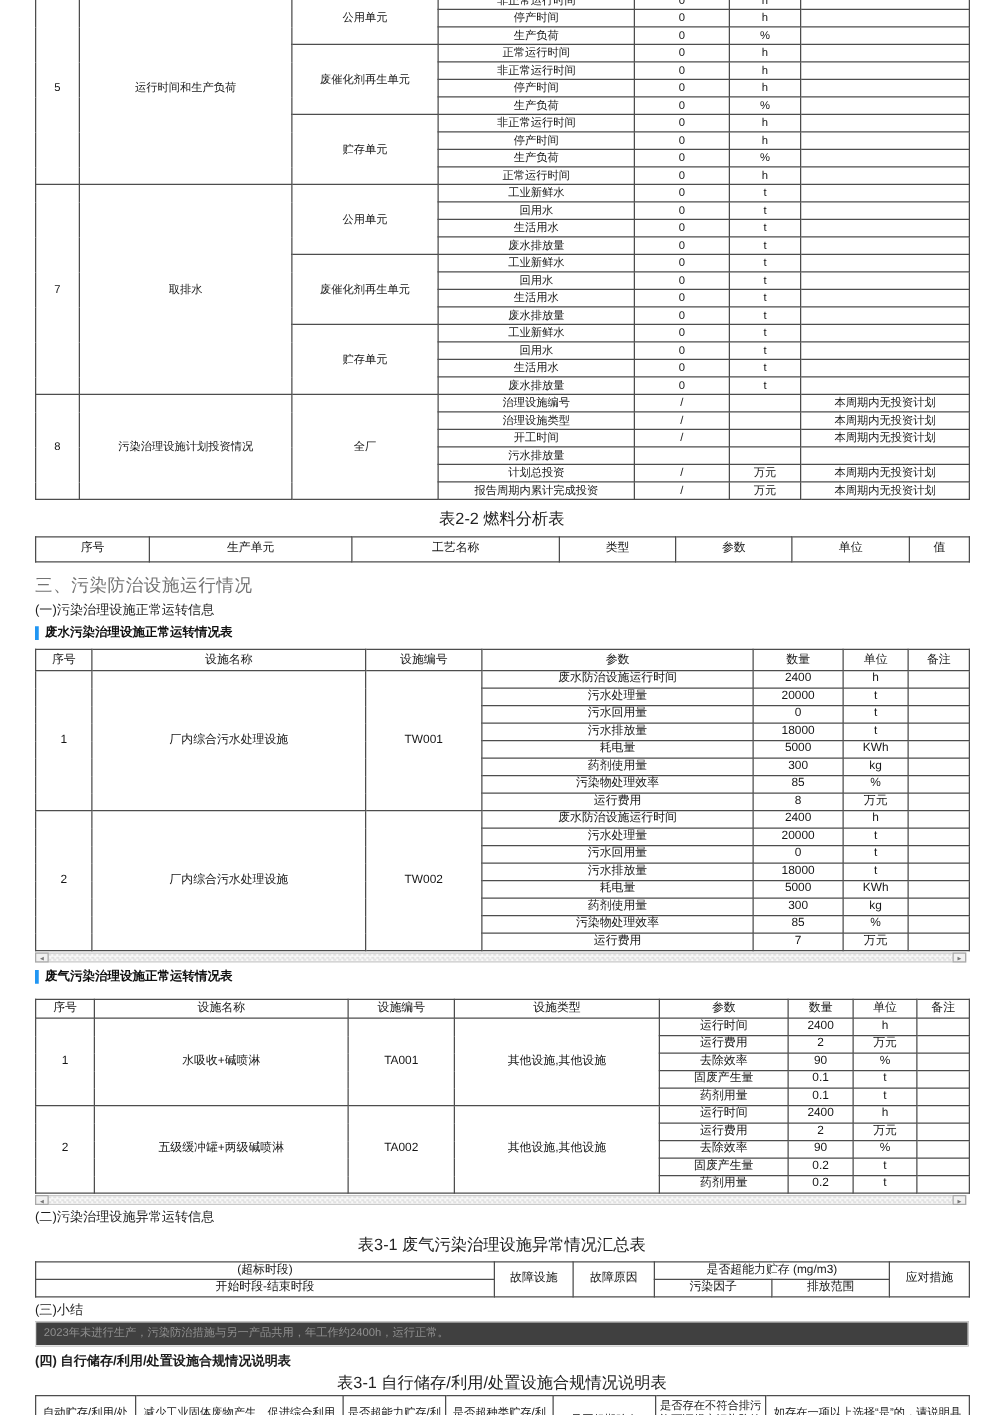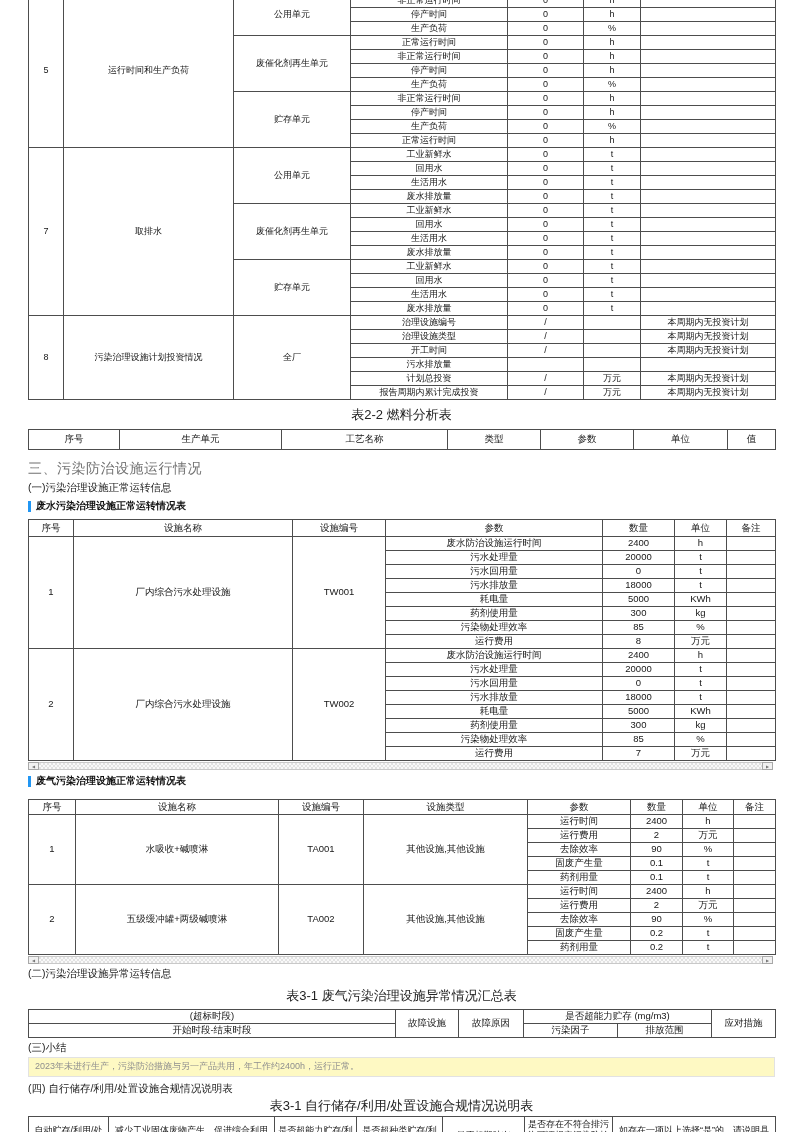--- a/index.html
+++ b/index.html
@@ -35,23 +35,23 @@
   
   .scrollbar{width:745px;height:8px;margin-left:28px;margin-top:1px;border:1px solid #c9c9c9;
     background:repeating-conic-gradient(#e2e2e2 0% 25%,#f9f9f9 0% 50%) 0 0/4px 4px;
     display:flex;justify-content:space-between;align-items:stretch;box-sizing:border-box;}
   .scroll-btn{width:9px;background:#f1f1f1;border:1px solid #a8a8a8;margin:-1px;font-size:4px;line-height:7px;color:#777;text-align:center;}
   
   .abntbl{width:747px;margin-top:4px;}
   .abntbl tr{height:14px;}
   .abntbl td{font-size:9.5px;}
   
-  .summary-box{width:733px;margin:2px 0 0 28px;background:#fef9c3;border:1px solid #e2e2e2;
+  .summary-box{width:733px;margin:2px 0 0 28px;background:#404040;border:1px solid #e2e2e2;
     font-size:9px;color:#8f8f8f;padding:3px 6px;line-height:1.3;}
-  .sub4{font-weight:normal;margin-top:5px;}
+  .sub4{font-weight:bold;margin-top:5px;}
   .capstore{margin-top:1px;}
   
   .storetbl{width:747px;margin-top:1px;}
   .storetbl td{font-size:9px;line-height:1.3;padding:2px 3px;}
 </style>
 </head>
 <body>
 
 <div class="page">
 

